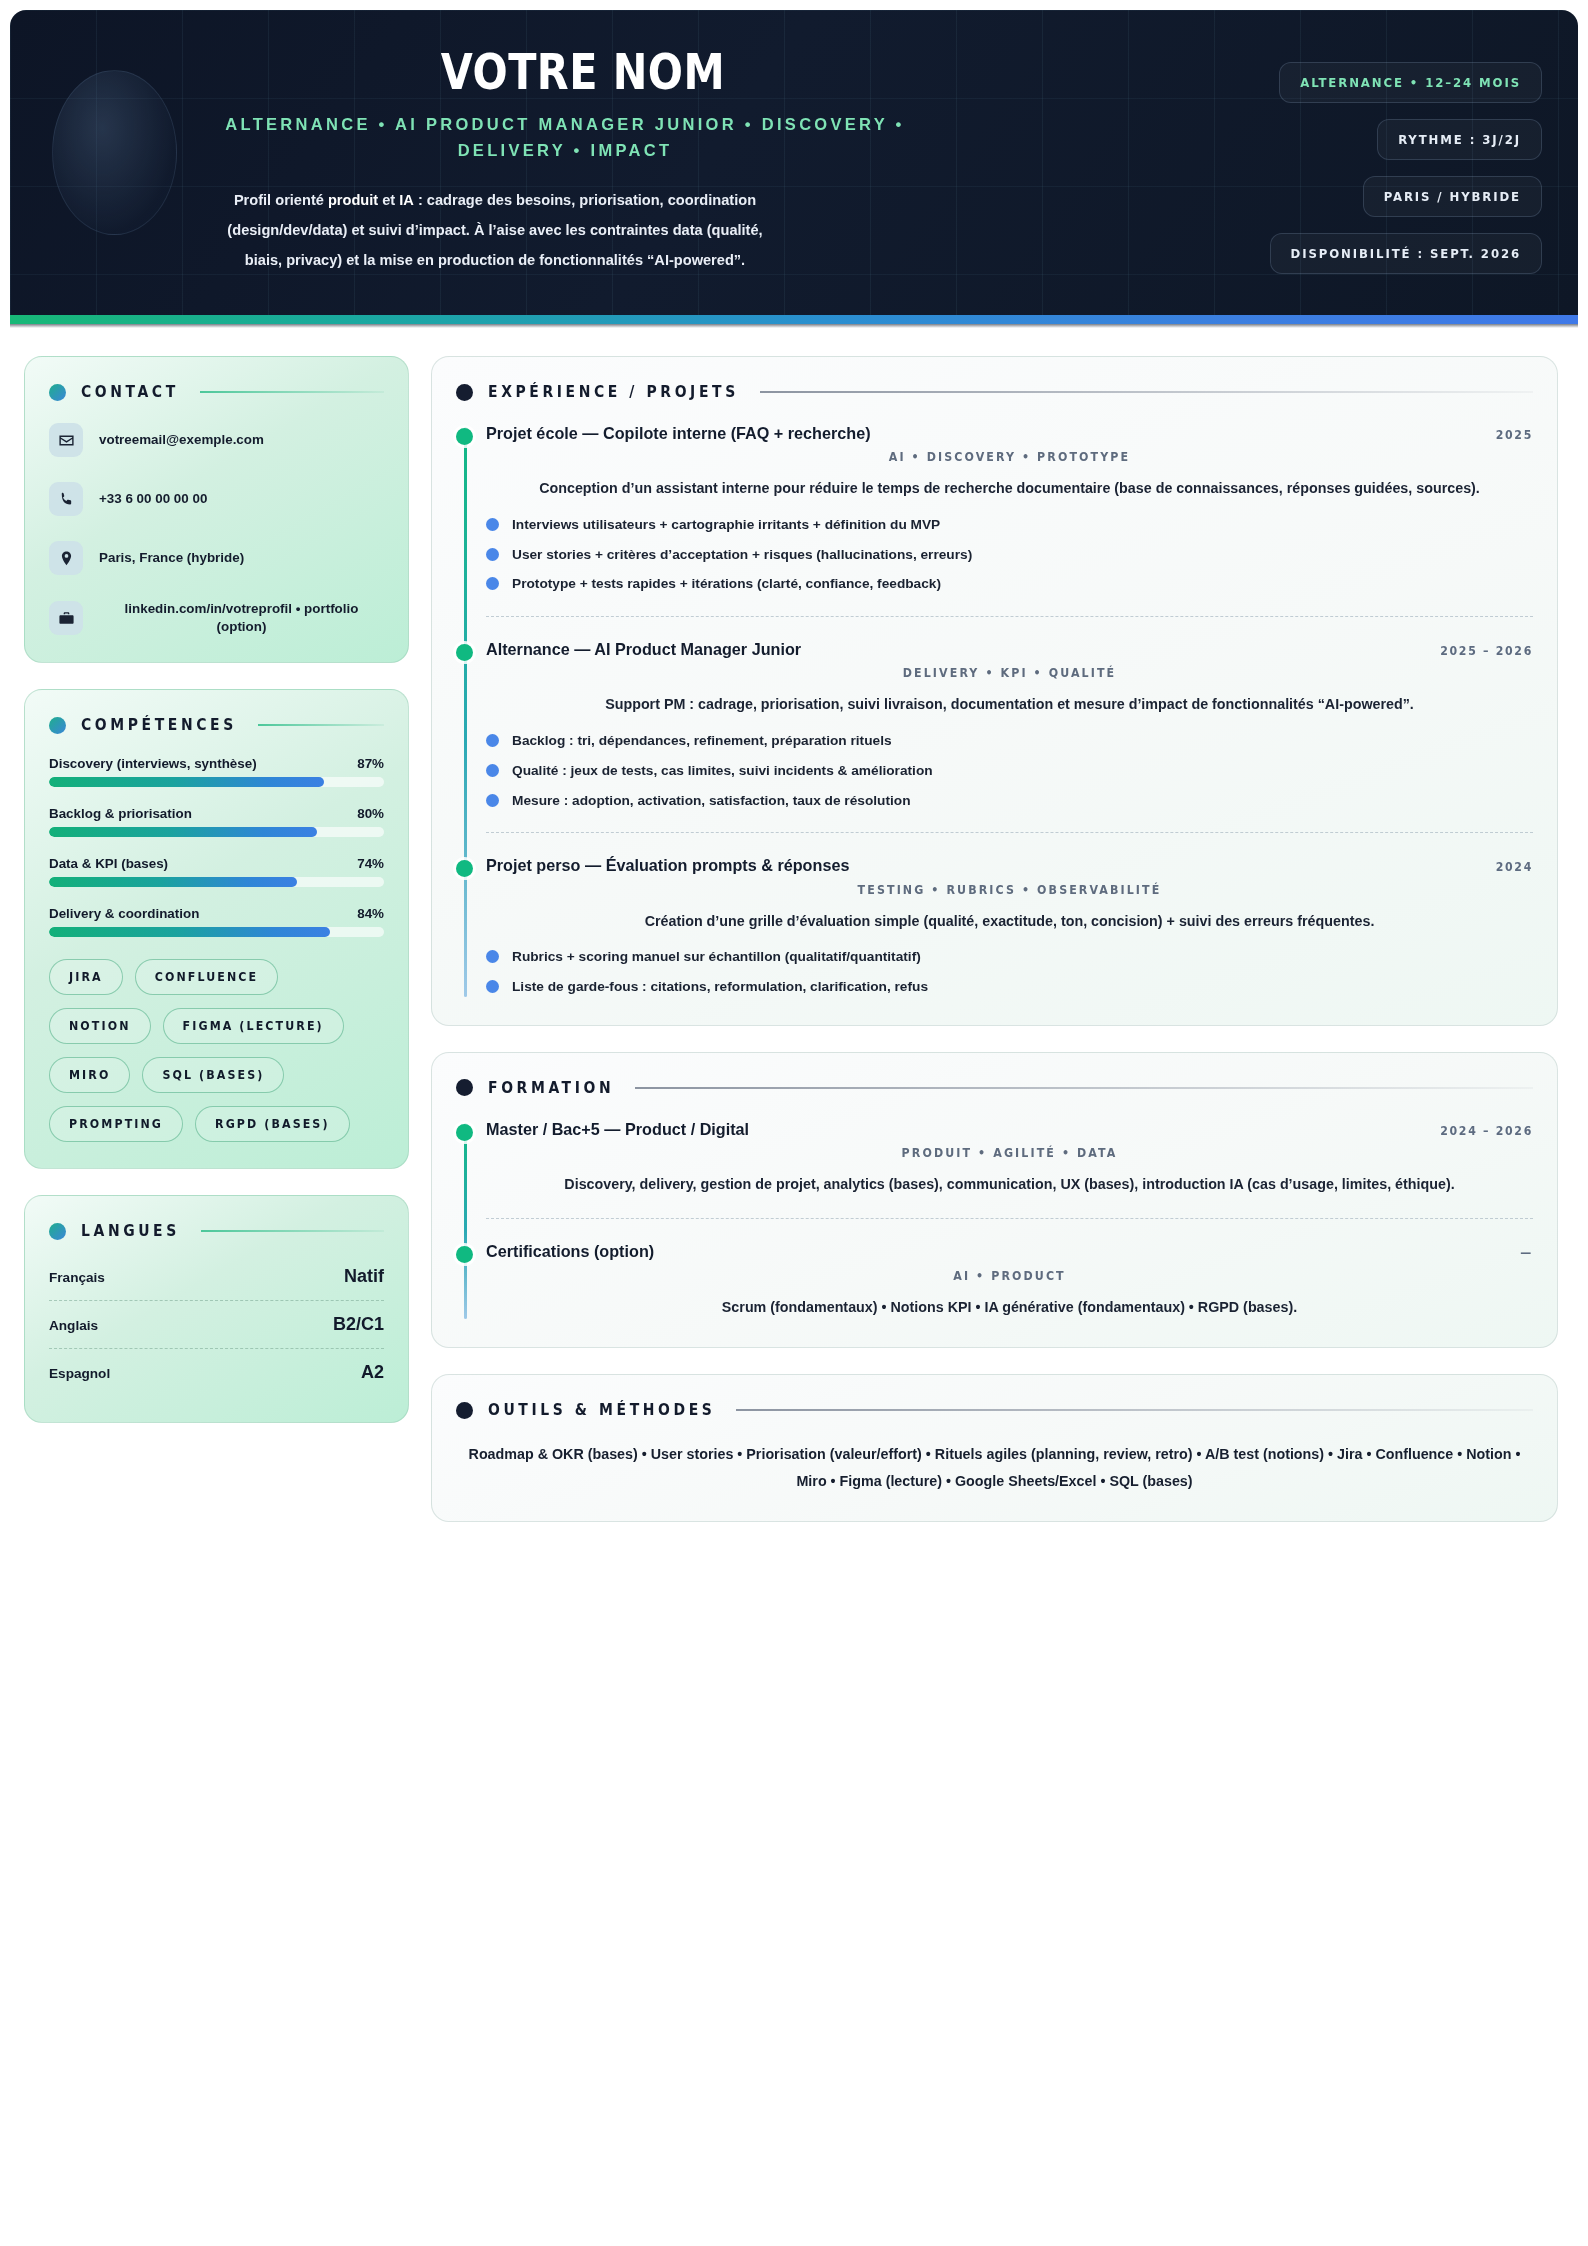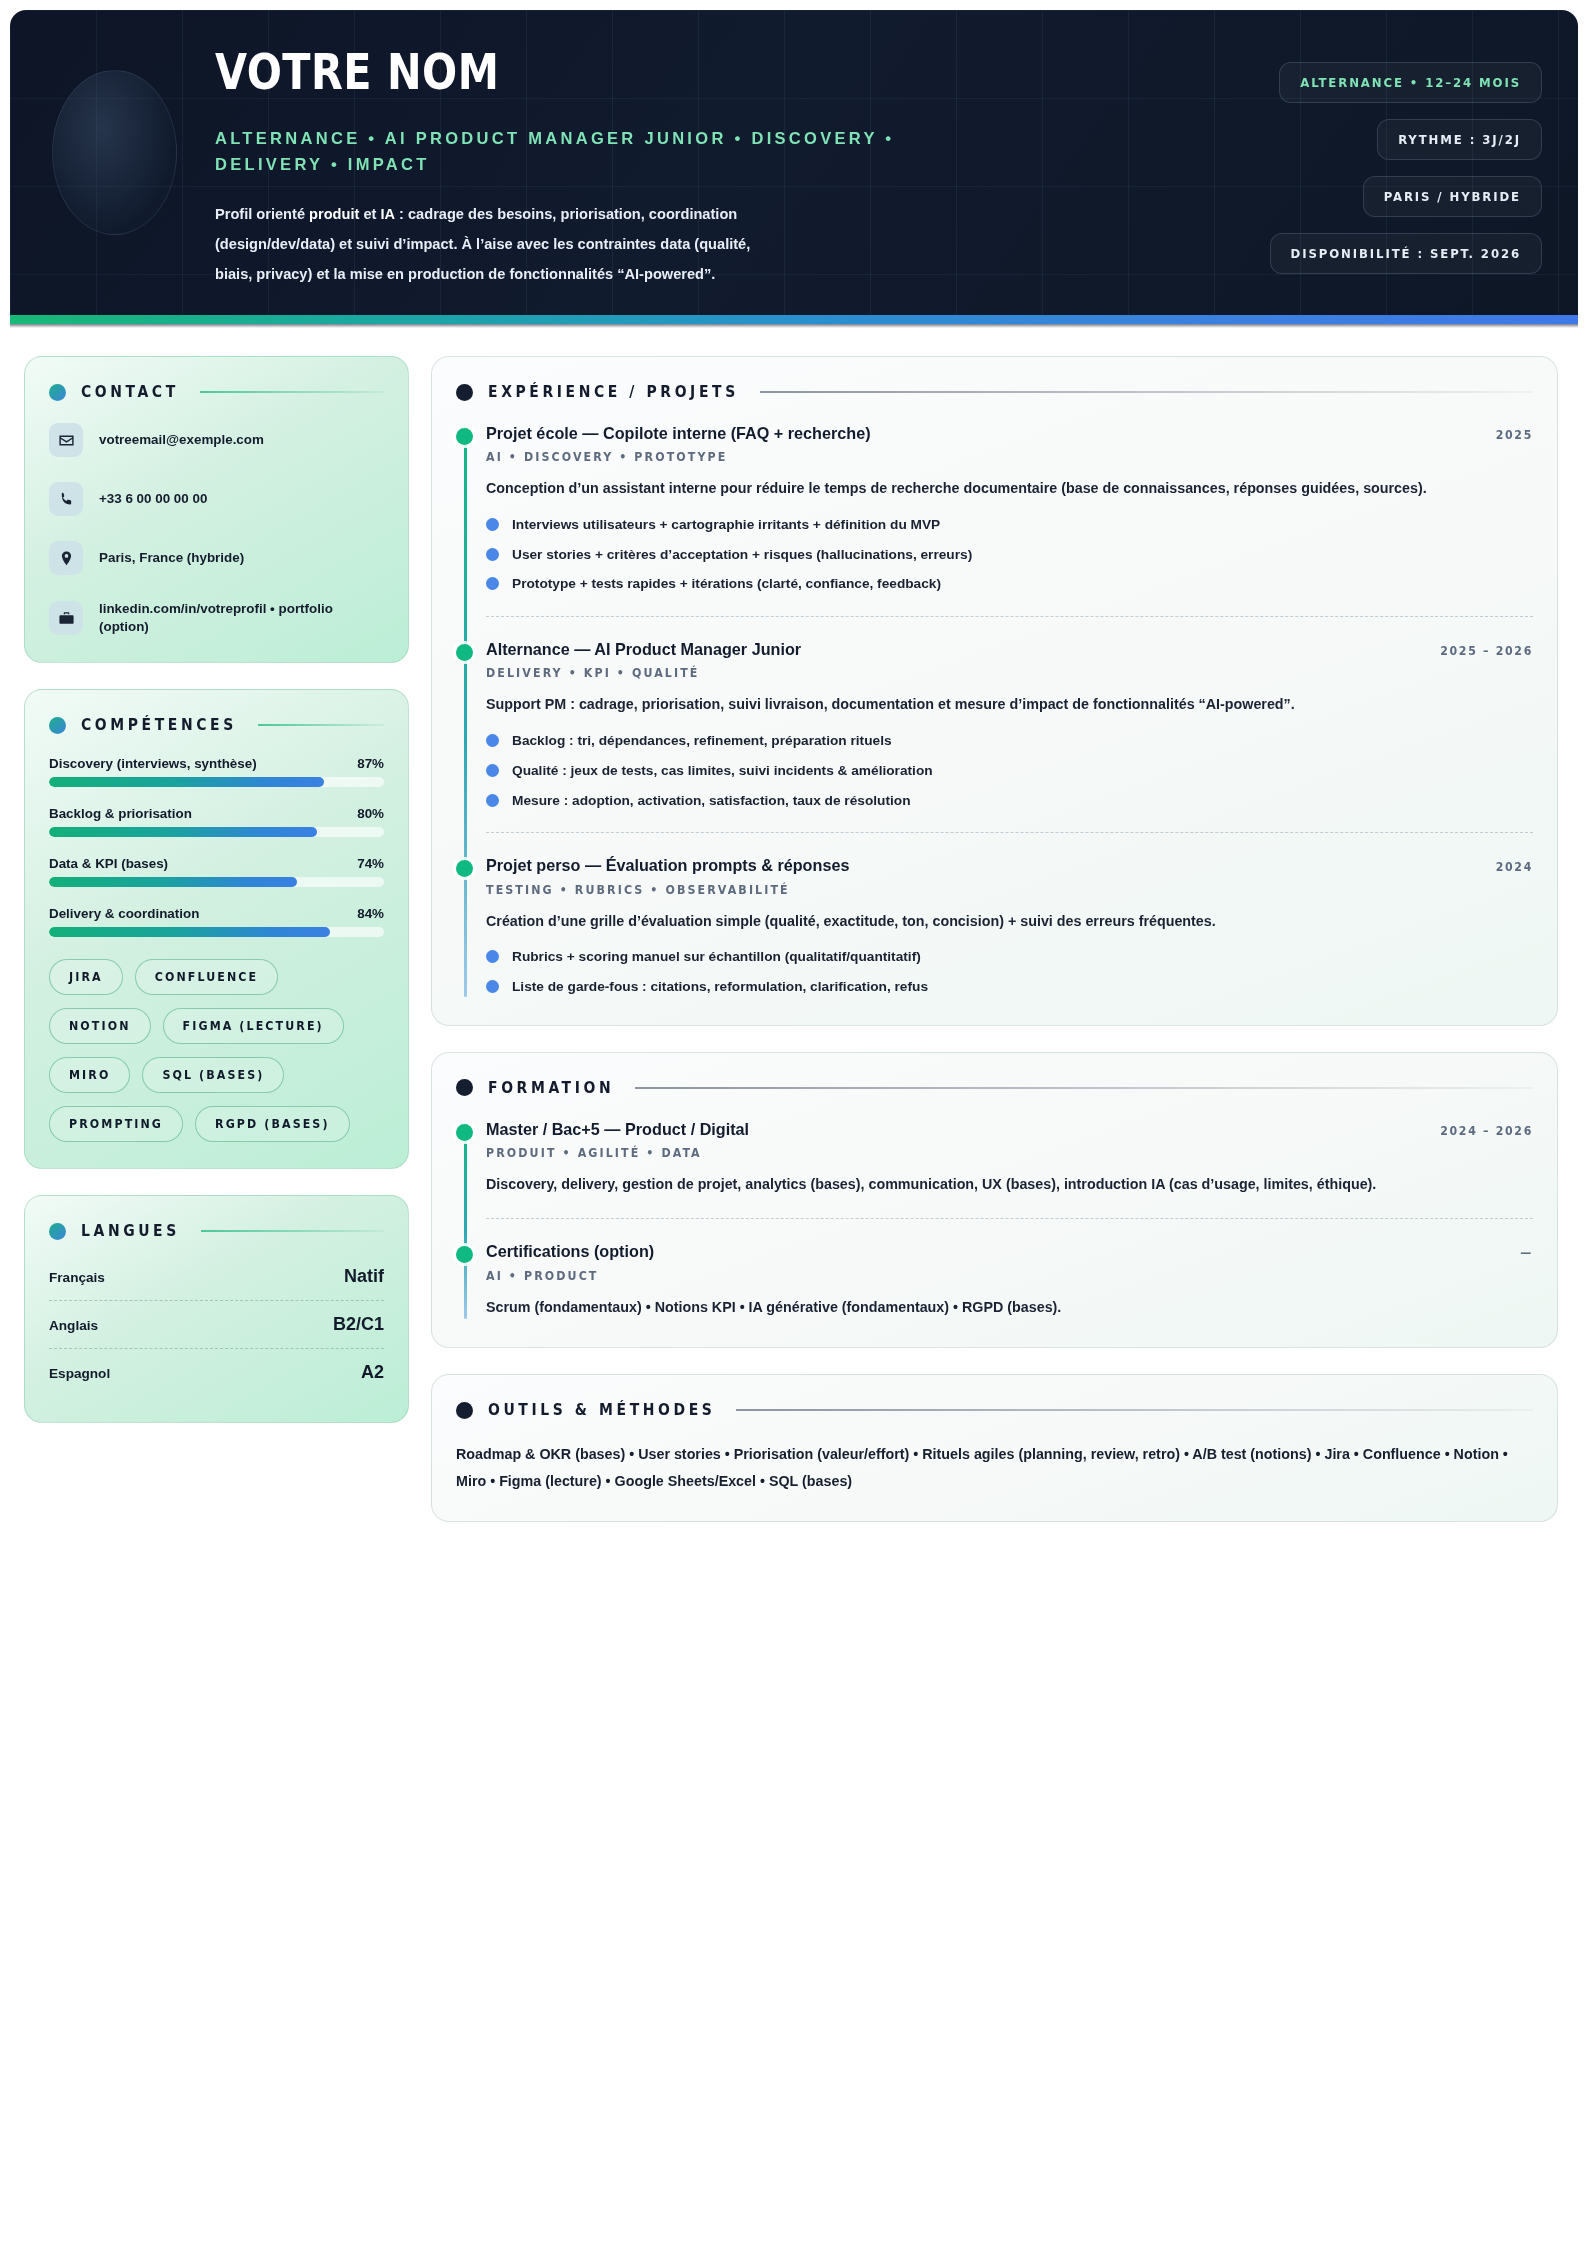--- a/index.html
+++ b/index.html
@@ -13,20 +13,21 @@
     position: relative;
   }
 
   
   .page {
     width: 1588px;
     height: 2246px;
     background: #ffffff;
     padding: 10px 10px 0 10px;
     position: relative;
+    text-align: center;
   }
 
   
   .header {
     position: relative;
     height: 305px;
     background:
       linear-gradient(125deg, #0d1526 0%, #111b2e 45%, #0e1726 100%);
     border-radius: 16px 16px 0 0;
     overflow: hidden;
@@ -65,21 +66,21 @@
     line-height: 1.06;
     font-weight: 700;
     color: #ffffff;
     letter-spacing: 0.5px;
     font-family: "DejaVu Sans", sans-serif;
     font-stretch: condensed;
     transform: scaleX(0.92);
     transform-origin: left center;
   }
   .subtitle {
-    margin-top: 26px;
+    margin-top: 12px;
     font-size: 16.5px;
     font-weight: 700;
     letter-spacing: 3.3px;
     line-height: 1.6;
     color: #7fe3b5;
     max-width: 700px;
   }
   .profile-text {
     margin-top: 22px;
     font-size: 14.6px;

